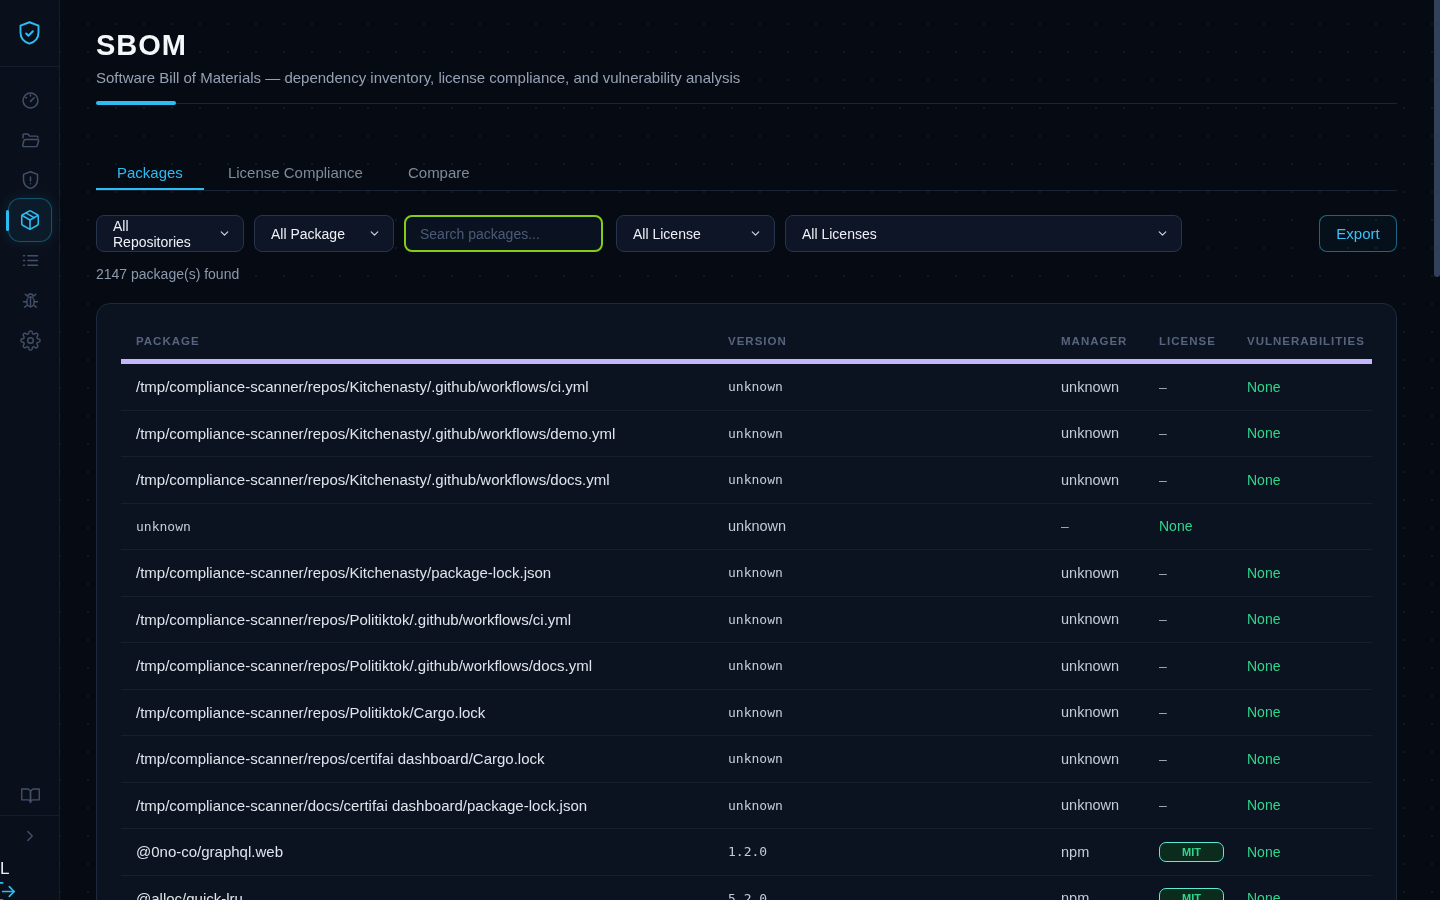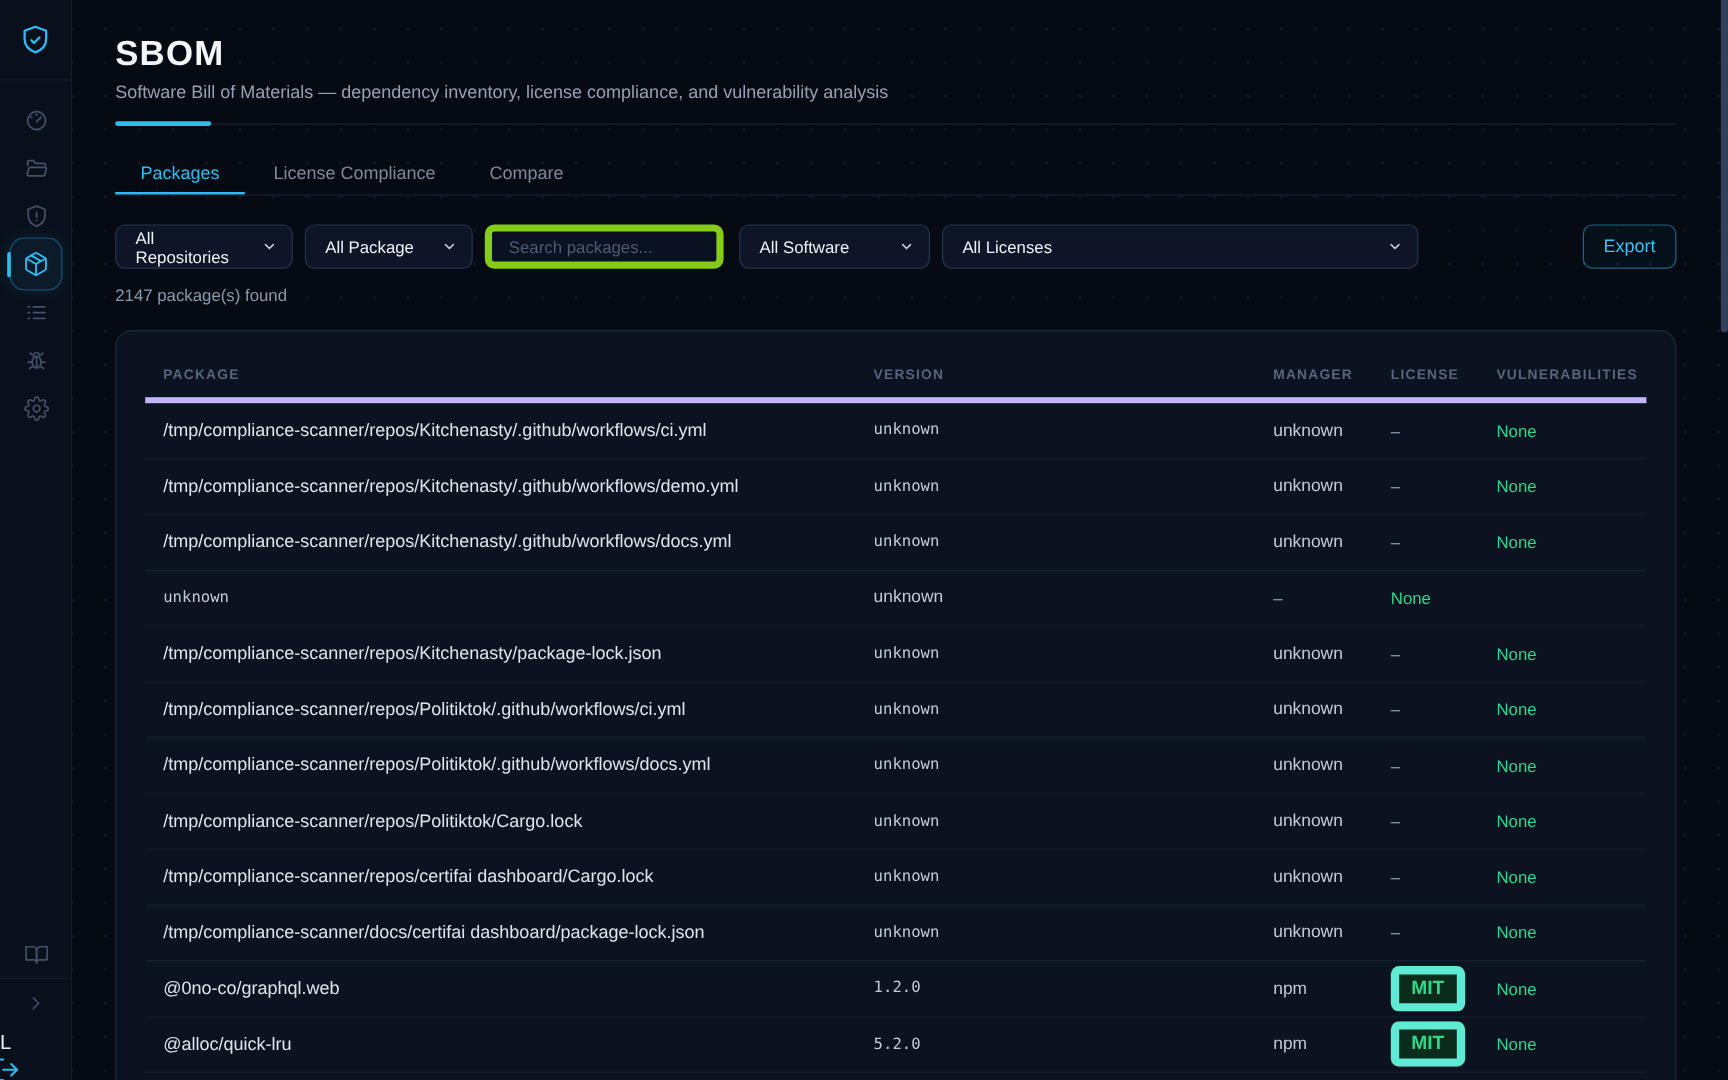--- a/index.html
+++ b/index.html
@@ -34,34 +34,34 @@
   .clip-label { position:absolute; left:0; top:3px; color:#e9edf4; font-size:17px; }
   .clip-logout { position:absolute; left:-6px; bottom:-3px; color:#2fbcf2; }
 
   
   .main { position:absolute; left:60px; top:0; right:0; bottom:0; padding:30px 43px 0 36px; }
   .page-title { font-size:29px; font-weight:800; letter-spacing:1px; color:#f4f7fa; line-height:30px; }
   .page-subtitle { margin-top:8px; font-size:15px; line-height:20px; color:#96a1b3; }
   .title-rule { margin-top:15px; height:1px; background:#1a2435; position:relative; }
   .title-rule::before { content:""; position:absolute; left:0; top:-2px; width:80px; height:4px; background:#2fbcf2; border-radius:2px; }
 
-  .tabs { margin-top:24px; display:flex; border-bottom:1px solid #1a2434; }
+  .tabs { margin-top:52px; display:flex; border-bottom:1px solid #1a2434; }
   .tab { height:34px; padding:0 21px; margin-right:3px; display:flex; align-items:center; font-size:15px; font-weight:500; color:#7e8b9d; cursor:pointer; border-bottom:2.5px solid transparent; }
   .tab.active { color:#2fbcf2; border-bottom-color:#2fbcf2; }
 
   .filters { margin-top:24px; display:flex; align-items:center; }
   .select {
     height:37px; background:#0d1526; border:1px solid #27344d; border-radius:8px;
     display:flex; align-items:center; justify-content:space-between;
     padding:0 12px 0 16px; font-size:14px; color:#eef1f6; cursor:pointer; margin-right:10px;
   }
   .select .chev { color:#c6cedb; margin-left:8px; display:flex; }
   .w-repos { width:148px; } .w-mgr { width:140px; } .w-pkg { width:159px; margin-left:3px; } .w-lic { width:397px; }
   .search {
-    width:199px; height:37px; background:#0a1120; border:6px solid #84cc16; border-radius:8px;
+    width:199px; height:37px; background:#0a1120; border:2px solid #84cc16; border-radius:8px;
     color:#dfe4ec; font-size:14px; padding:0 14px; outline:none; margin-right:10px;
     font-family:"Liberation Sans","DejaVu Sans",sans-serif;
   }
   .search::placeholder { color:#4c5b76; }
   .export-btn {
     margin-left:auto; width:78px; height:37px; border-radius:8px;
     background:rgba(41,186,240,0.04); border:1px solid rgba(47,188,242,0.5);
     color:#38c2f5; font-size:15px; font-weight:500; display:flex; align-items:center; justify-content:center; cursor:pointer;
   }
   .result-count { margin-top:12px; font-size:14px; line-height:20px; color:#8b99ad; }
@@ -74,22 +74,22 @@
   .thead, .trow { display:grid; grid-template-columns:592px 333px 98px 88px 1fr; align-items:center; }
   .thead { height:42px; border-bottom:5px solid #c4b5fd; }
   .th { padding-left:15px; font-size:11.5px; font-weight:700; letter-spacing:1px; color:#56647e; text-transform:uppercase; }
   .trow { height:46.5px; border-bottom:1px solid #161f2f; cursor:default; }
   .td { padding-left:15px; overflow:hidden; white-space:nowrap; }
   .td-package { font-size:15px; color:#dfe4ec; }
   .td-version { font-family:"DejaVu Sans Mono",monospace; font-size:13px; color:#c3cbd8; }
   .td-manager { font-size:14.5px; color:#c3cbd8; }
   .td-license.dash { font-size:14px; color:#98a3b6; }
   .td-license .badge {
-    display:inline-block; padding:3px 10px; border-radius:7px;
-    background:#0b2b1d; border:7px solid #5eead4; color:#2fd68c; font-size:16px; font-weight:700;
+    display:inline-block; padding:3px 22px; border-radius:7px;
+    background:#0b2b1d; border:1px solid #5eead4; color:#2fd68c; font-size:11px; font-weight:700;
   }
   .td-vuln { font-size:14px; color:#2fd68c; }
 
   .scroll-thumb { position:absolute; right:0; top:0; width:6px; height:277px; background:#31405b; border-radius:0 0 4px 4px; z-index:10; cursor:pointer; }
 
   svg { display:block; }
 </style>
 </head>
 <body>
 
@@ -230,21 +230,21 @@
     <div class="select w-mgr">
       <span>All Package</span>
       <span class="chev">
         <svg width="13" height="13" viewBox="0 0 24 24" fill="none" stroke="currentColor" stroke-width="2.4" stroke-linecap="round" stroke-linejoin="round">
             <polyline points="6 9 12 15 18 9"></polyline>
           </svg>
       </span>
     </div>
     <input class="search" type="text" placeholder="Search packages..." style="">
     <div class="select w-pkg">
-      <span>All Software</span>
+      <span>All License</span>
       <span class="chev">
         <svg width="13" height="13" viewBox="0 0 24 24" fill="none" stroke="currentColor" stroke-width="2.4" stroke-linecap="round" stroke-linejoin="round">
             <polyline points="6 9 12 15 18 9"></polyline>
           </svg>
       </span>
     </div>
     <div class="select w-lic">
       <span>All Licenses</span>
       <span class="chev">
         <svg width="13" height="13" viewBox="0 0 24 24" fill="none" stroke="currentColor" stroke-width="2.4" stroke-linecap="round" stroke-linejoin="round">

